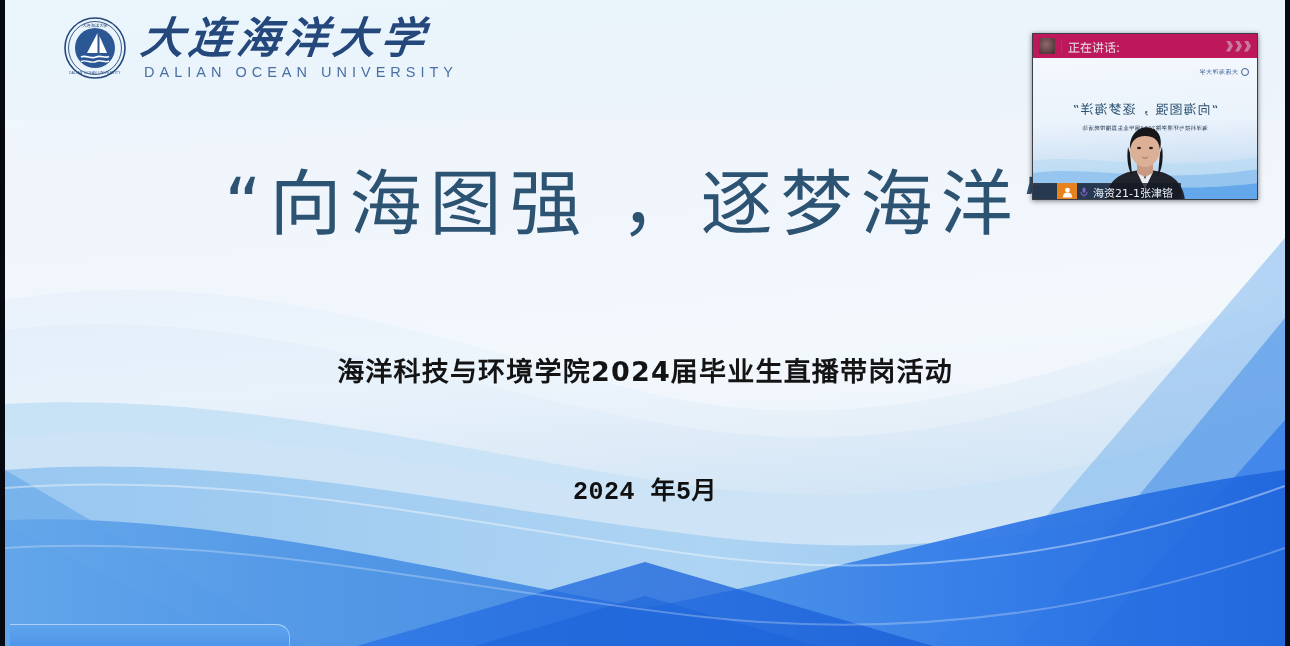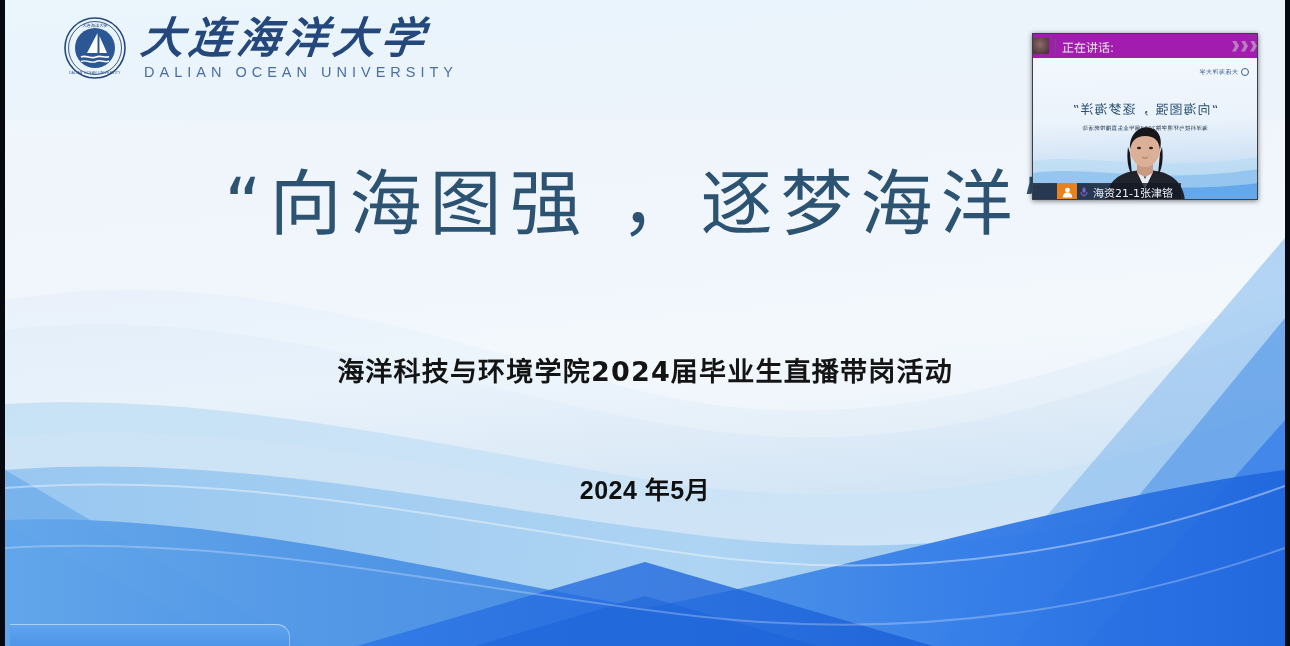--- a/index.html
+++ b/index.html
@@ -81,21 +81,21 @@
     letter-spacing:1.2px;
     white-space:nowrap;
     z-index:5;
   }
 
   
   #dateline {
     position:absolute;
     left:0; right:0; top:470px;
     text-align:center;
-    font-family:Liberation Sans, sans-serif;
+    font-family:Liberation Mono, monospace;
     font-size:25px;
     font-weight:600;
     color:#101010;
     letter-spacing:0.5px;
     white-space:nowrap;
     z-index:5;
   }
 
   
   #bottom-bar {
@@ -116,23 +116,23 @@
     width:226px; height:167px;
     background:#000;
     border:1px solid #3c3f45;
     z-index:20;
     overflow:hidden;
     box-shadow:0 1px 5px rgba(0,0,0,.5);
   }
   #vp-header {
     position:relative;
     height:24px;
-    background:#a21caf;
+    background:#be185d;
     display:flex; align-items:center;
-    padding:0 0;
+    padding:0 6px;
     gap:6px;
   }
   #vp-thumb {
     width:16px; height:16px;
     background:radial-gradient(circle at 45% 40%,#8d6a6c 0%,#6d4d50 45%,#3a2a2c 100%);
     border-radius:2px; flex:0 0 auto;
   }
   #vp-divider {
     width:1px; height:14px; background:#5a5d63; flex:0 0 auto;
   }

